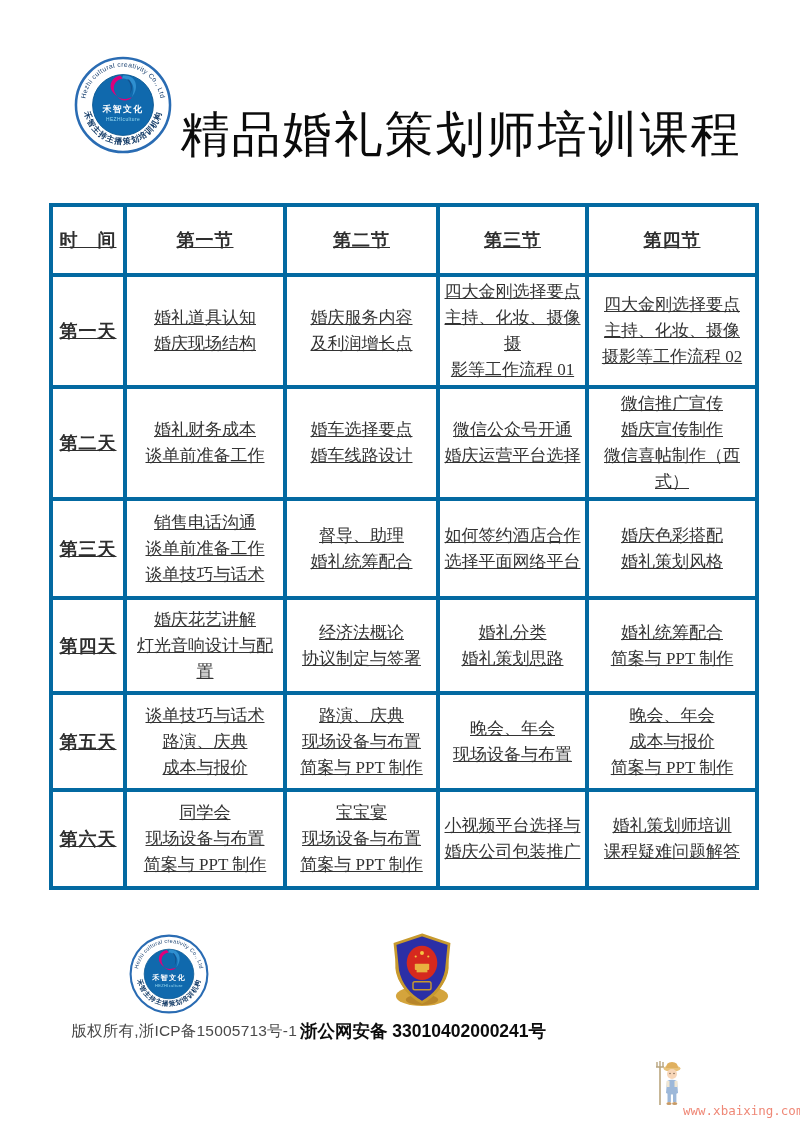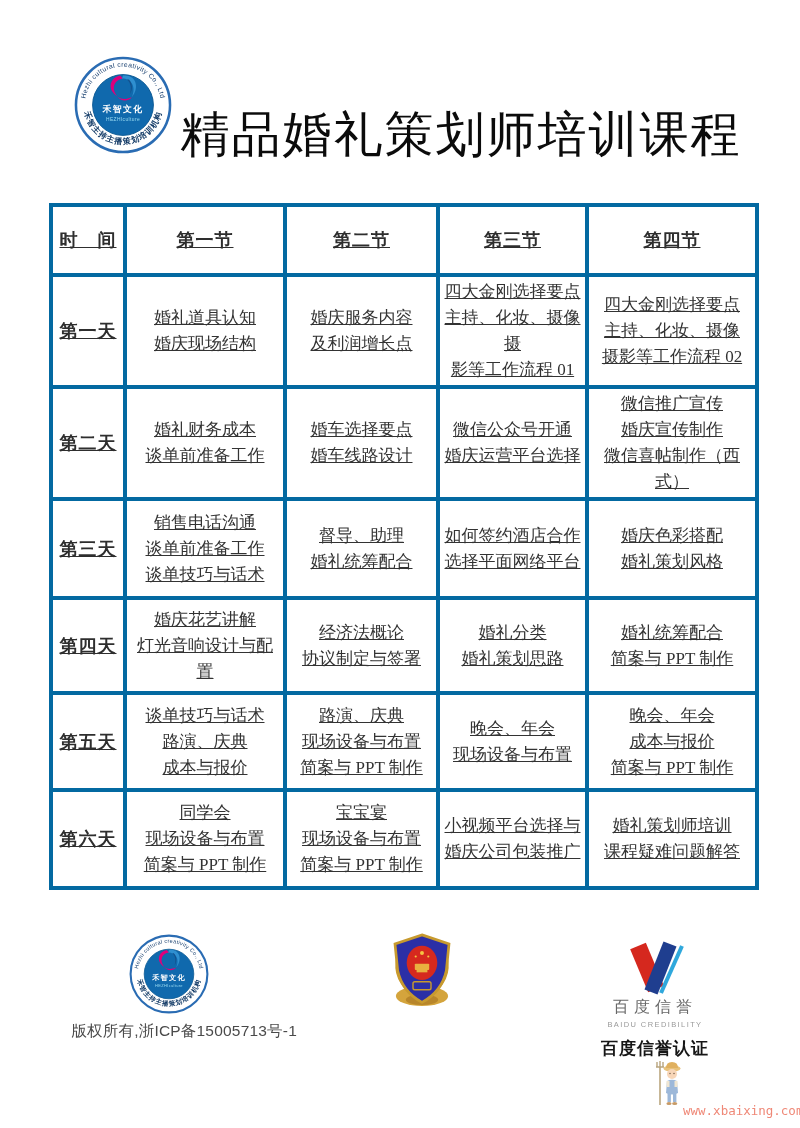--- a/index.html
+++ b/index.html
@@ -267,29 +267,22 @@
   </table>
 
   <svg class="logo-bottom">
       <use href="#hezhi-logo"></use>
     </svg>
   <div class="copyright">版权所有,浙ICP备15005713号-1</div>
 
   <svg class="police-badge">
       <use href="#police-badge"></use>
     </svg>
-
-  <div class="baidu-block">
-    <svg class="baidu-v">
-        <use href="#baidu-v"></use>
-      </svg>
-    <div class="baidu-cn">百度信誉</div>
-    <div class="baidu-en">BAIDU CREDIBILITY</div>
-    <div class="baidu-cert">百度信誉认证</div>
-  </div>
+  <div class="police-text">浙公网安备 33010402000241号</div>
+
 
   <div class="watermark">
     <div class="wm-row">
       <svg class="farmer">
           <use href="#farmer"></use>
         </svg>
     </div>
     <div class="wm-url">www.xbaixing.com</div>
   </div>
 

